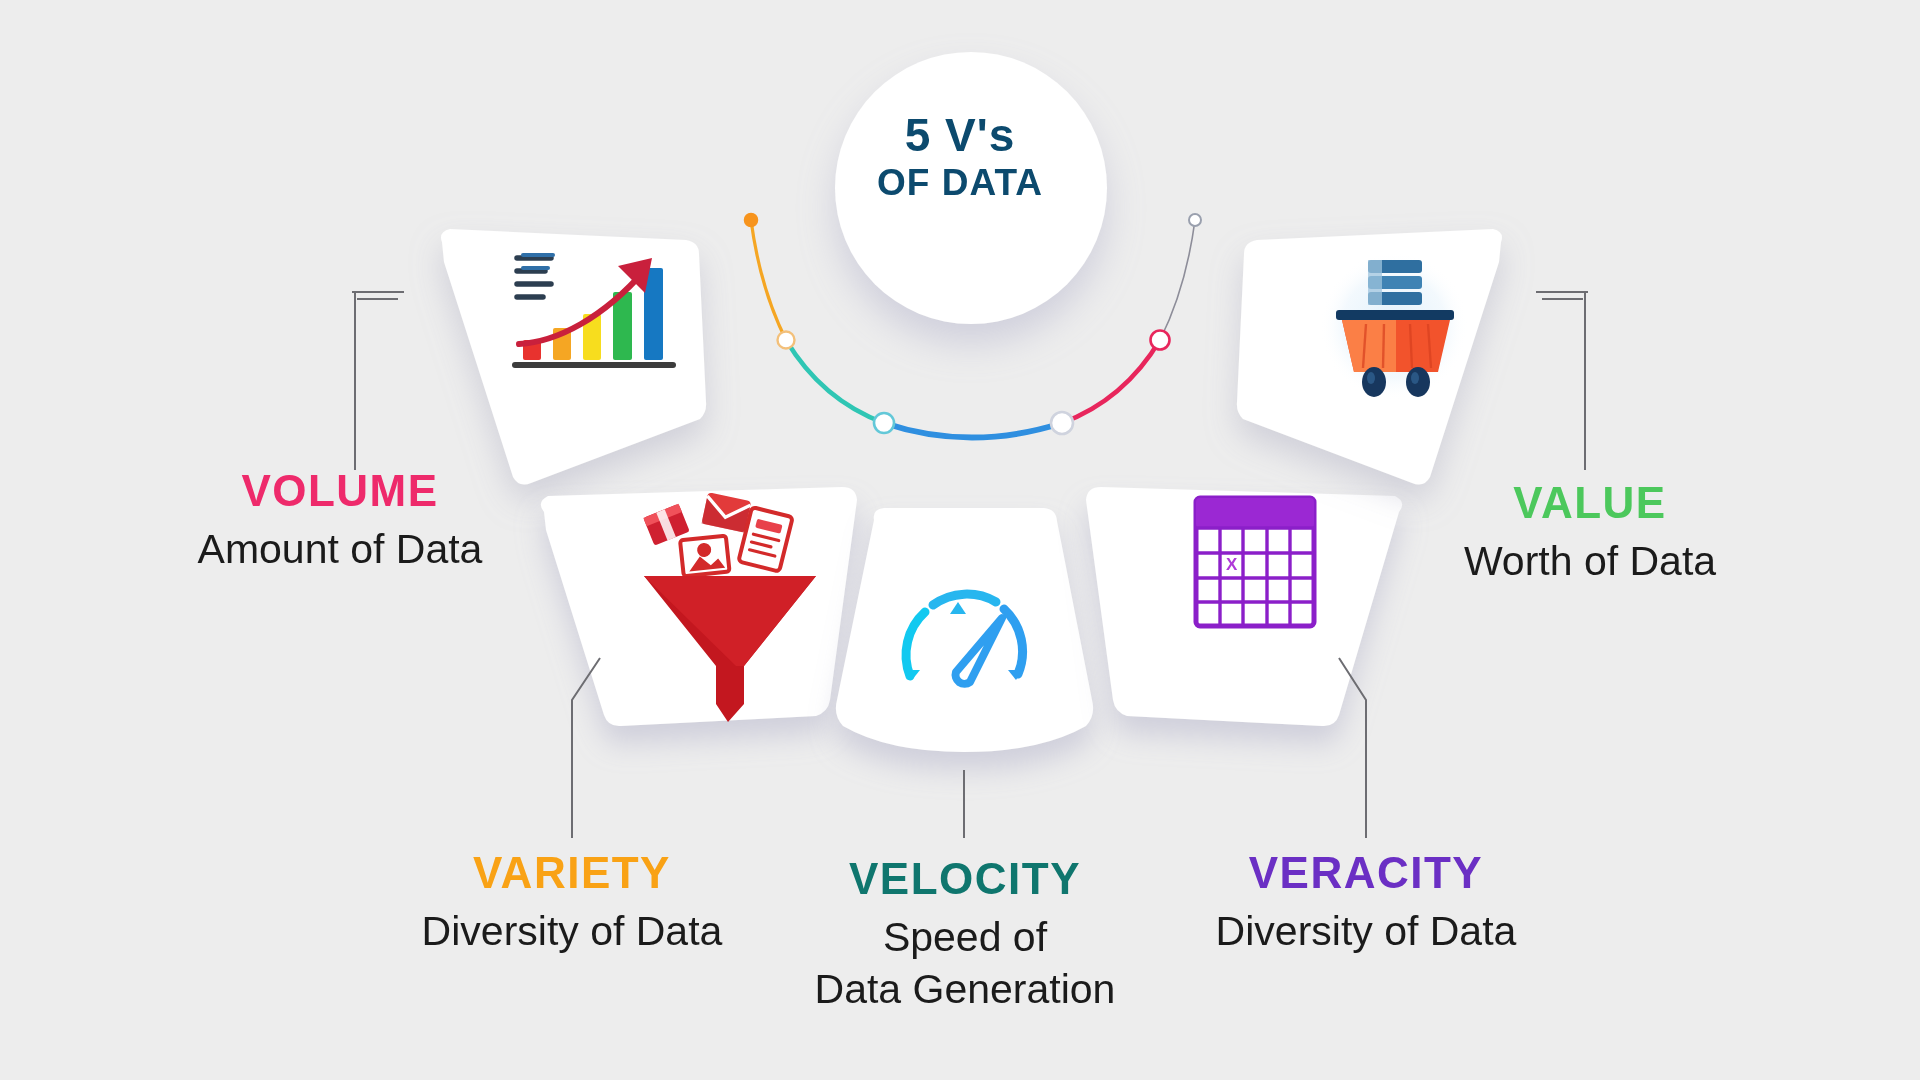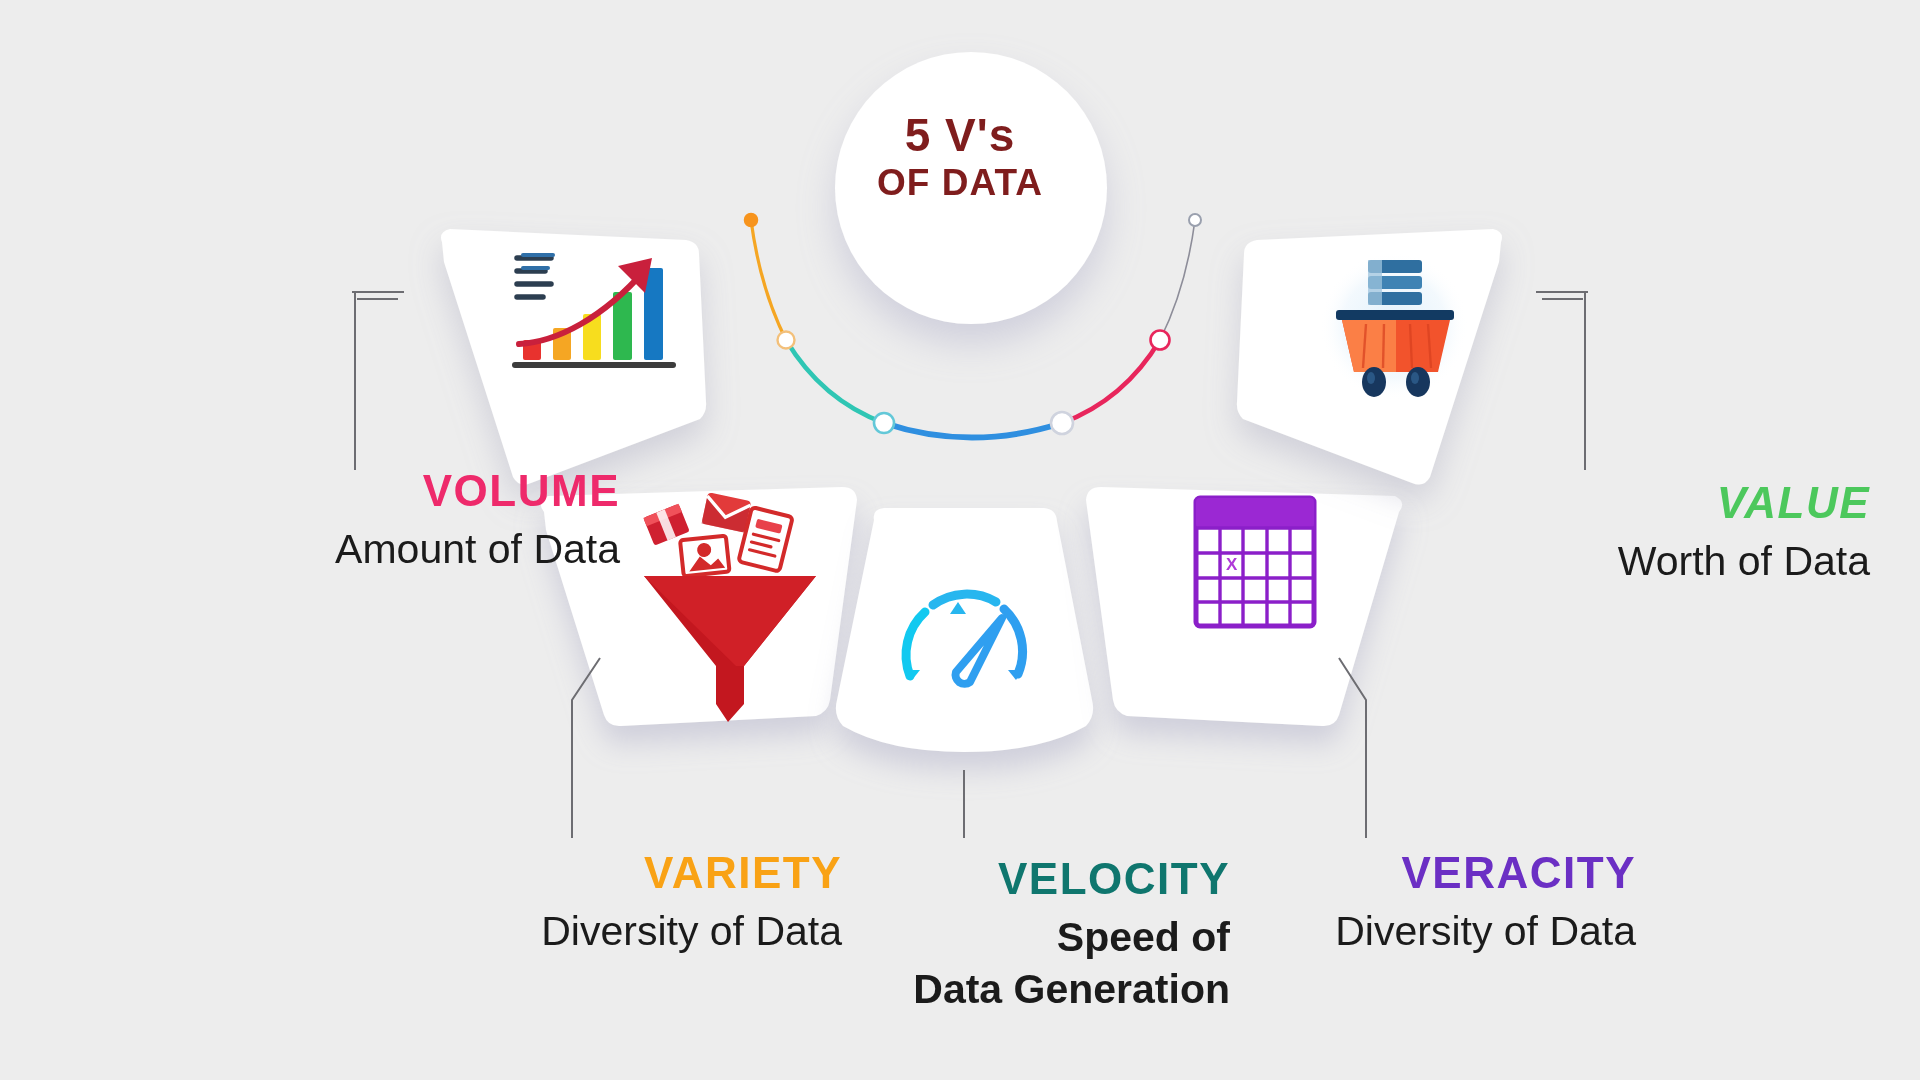--- a/index.html
+++ b/index.html
@@ -4,37 +4,37 @@
 <style>
   * { margin:0; padding:0; box-sizing:border-box; }
   html,body{
     width:1920px; height:1080px; overflow:hidden;
     background:#ededed;
     font-family:"Liberation Sans", sans-serif;
   }
   #stage{ position:relative; width:1920px; height:1080px; background:#ededed; }
   #stage svg.layer{ position:absolute; left:0; top:0; width:1920px; height:1080px; }
 
-  .lbl{ position:absolute; text-align:right; }
+  .lbl{ position:absolute; text-align:center; }
   .lbl .ttl{
     font-weight:bold; font-size:44px; letter-spacing:1.5px;
     line-height:1.05; white-space:nowrap;
   }
   .lbl .sub{
     font-size:41px; color:#1b1b1b; line-height:1.22; margin-top:10px;
     white-space:nowrap; font-weight:400;
   }
-  .lbl.stack .sub{ white-space:normal;font-weight:bold; }
+  .lbl.stack .sub{ white-space:normal; }
 
   #center-title{
     position:absolute; left:0; top:0; width:1920px;
     text-align:center; pointer-events:none;
   }
   #center-title .t1,#center-title .t2{
-    color:#7f1d1d; font-weight:bold; letter-spacing:1px; line-height:1.12;
+    color:#0c4a6e; font-weight:bold; letter-spacing:1px; line-height:1.12;
   }
   #center-title .t1{ font-size:46px; }
   #center-title .t2{ font-size:37px; }
 </style>
 </head>
 <body>
 
 <div id="stage">
 
   <svg class="layer" viewBox="0 0 1920 1080">
@@ -218,21 +218,21 @@
     <div class="t1">5 V's</div>
     <div class="t2">OF DATA</div>
   </div>
 
   <div class="lbl" style="left:60px; top:468px; width:560px;">
     <div class="ttl" style="color:#ee2a6b;">VOLUME</div>
     <div class="sub">Amount of Data</div>
   </div>
 
   <div class="lbl" style="left:1310px; top:480px; width:560px;">
-    <div class="ttl" style="color:#4cc85c;font-style:italic;">VALUE</div>
+    <div class="ttl" style="color:#4cc85c;">VALUE</div>
     <div class="sub">Worth of Data</div>
   </div>
 
   <div class="lbl" style="left:302px; top:850px; width:540px;">
     <div class="ttl" style="color:#f9a215;">VARIETY</div>
     <div class="sub">Diversity of Data</div>
   </div>
 
   <div class="lbl stack" style="left:700px; top:856px; width:530px;">
     <div class="ttl" style="color:#0f766e;">VELOCITY</div>

